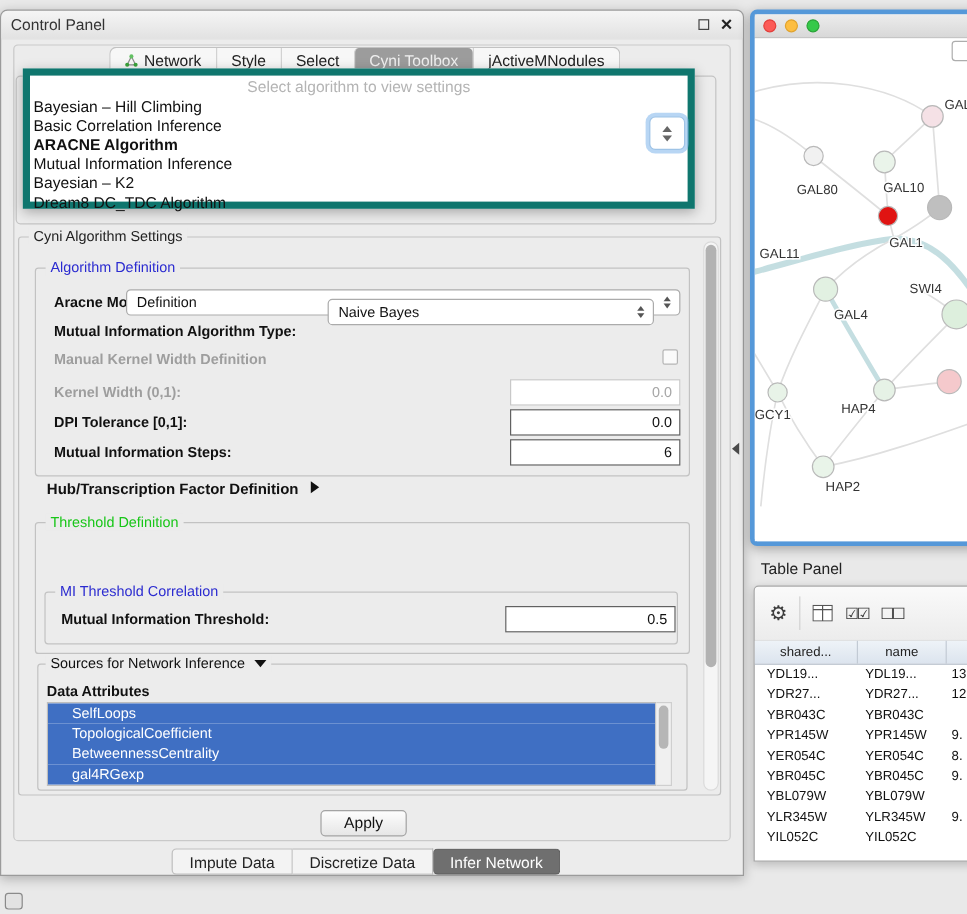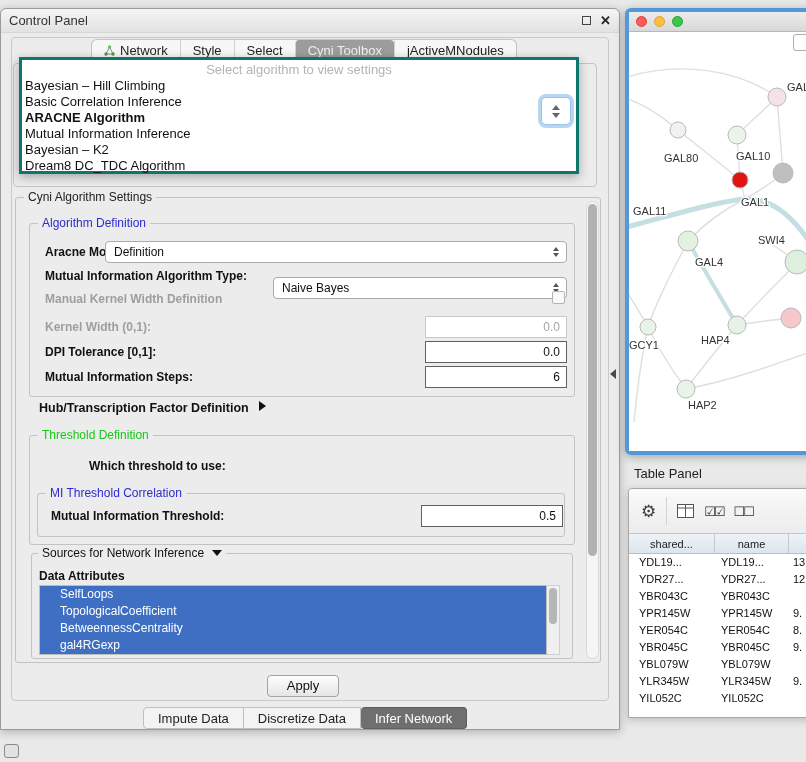--- a/index.html
+++ b/index.html
@@ -17,21 +17,21 @@
 
   #cp-tabs{position:absolute;left:90px;top:30px;display:flex;border:1px solid #c2c2c2;border-bottom:none;border-radius:6px 6px 0 0;background:#f7f7f7;z-index:5;height:21px}
   .cp-tab{display:flex;align-items:center;gap:5px;padding:0 12px;font-size:13px;color:#222;border-left:1px solid #d2d2d2;white-space:nowrap}
   .cp-tab:first-child{border-left:none}
   .cp-tab.sel{background:#9c9c9c;color:#f0f0f0;border-radius:4px 4px 0 0}
 
   
   #algo-group{position:absolute;left:12px;top:54px;width:584px;height:124px;border:1px solid #c4c4c4;border-radius:4px;z-index:1}
 
   
-  #algo-popup{position:absolute;left:18px;top:48px;width:560px;height:117px;background:#fff;border:3px solid #0f766e;box-shadow:0 3px 10px rgba(0,0,0,.3);z-index:30;padding-top:2px}
+  #algo-popup{position:absolute;left:18px;top:48px;width:560px;height:117px;background:#fff;border:6px solid #0f766e;box-shadow:0 3px 10px rgba(0,0,0,.3);z-index:30;padding-top:2px}
   .popup-item{height:16px;line-height:16px;font-size:13px;padding-left:3px;color:#111;white-space:nowrap}
   .popup-item.placeholder{text-align:center;color:#b4b4b4;padding-left:0}
   .popup-item.sel{font-weight:bold}
 
   
   #combo-frag{position:absolute;left:540px;top:88px;width:30px;height:28px;background:#fff;border:1px solid #9ec3e6;border-radius:5px;box-shadow:0 0 0 3px rgba(125,180,235,.55);z-index:31;display:flex;align-items:center;justify-content:center;flex-direction:column;gap:3px}
   .tri-up{width:0;height:0;border-left:4px solid transparent;border-right:4px solid transparent;border-bottom:5px solid #666}
   .tri-down{width:0;height:0;border-left:4px solid transparent;border-right:4px solid transparent;border-top:5px solid #666}
 
   
@@ -176,21 +176,21 @@
     <span class="lbl lh22" style="left:44px;top:232px">Aracne Mode:</span>
     <div class="combo" style="left:104px;top:232px;width:462px">
       <span>Definition</span>
       <span class="arrows">
           <span class="u"></span>
           <span class="d"></span>
         </span>
     </div>
 
     <span class="lbl lh22" style="left:44px;top:256px">Mutual Information Algorithm Type:</span>
-    <div class="combo" style="left:272px;top:268px;width:294px">
+    <div class="combo" style="left:272px;top:240px;width:272px">
       <span>Naive Bayes</span>
       <span class="arrows">
           <span class="u"></span>
           <span class="d"></span>
         </span>
     </div>
 
     <span class="lbl dis" style="left:44px;top:283px">Manual Kernel Width Definition</span>
     <span class="chk" style="left:551px;top:282px"></span>
 
@@ -204,21 +204,20 @@
     <div class="fld" style="left:424px;top:357px;width:142px">6</div>
 
     <div id="hub-row">
       <span>Hub/Transcription Factor Definition</span>
       <span class="tri-right"></span>
     </div>
 
     <div class="grp" style="left:28px;top:426px;width:546px;height:110px">
       <span class="grp-ttl green">Threshold Definition</span>
     </div>
-    <span class="lbl lh22" style="left:88px;top:446px">Which threshold to use:</span>
 
     <div class="grp" style="left:36px;top:484px;width:528px;height:44px">
       <span class="grp-ttl blue">MI Threshold Correlation</span>
     </div>
     <span class="lbl lh22" style="left:50px;top:496px">Mutual Information Threshold:</span>
     <div class="fld" style="left:420px;top:496px;width:142px">0.5</div>
 
     <div class="grp" style="left:30px;top:544px;width:542px;height:106px">
       <span class="grp-ttl" style="left:6px">
         <span class="src-ttl">

